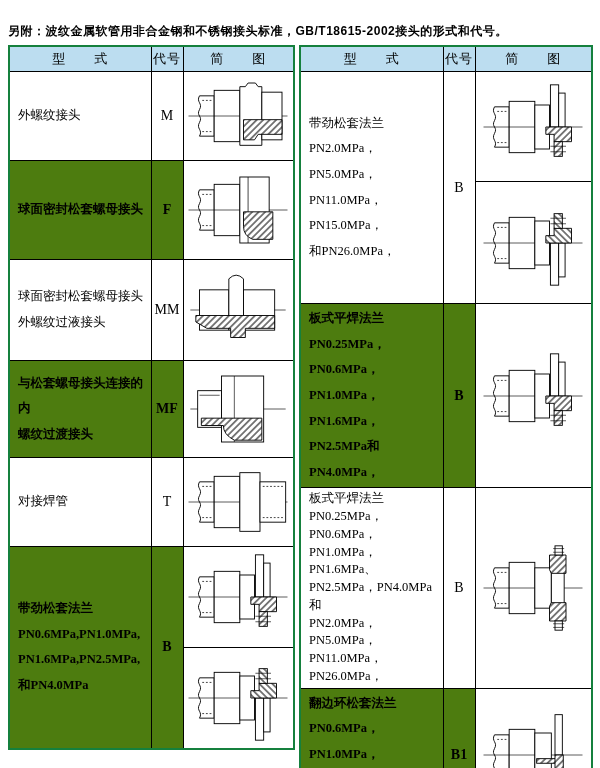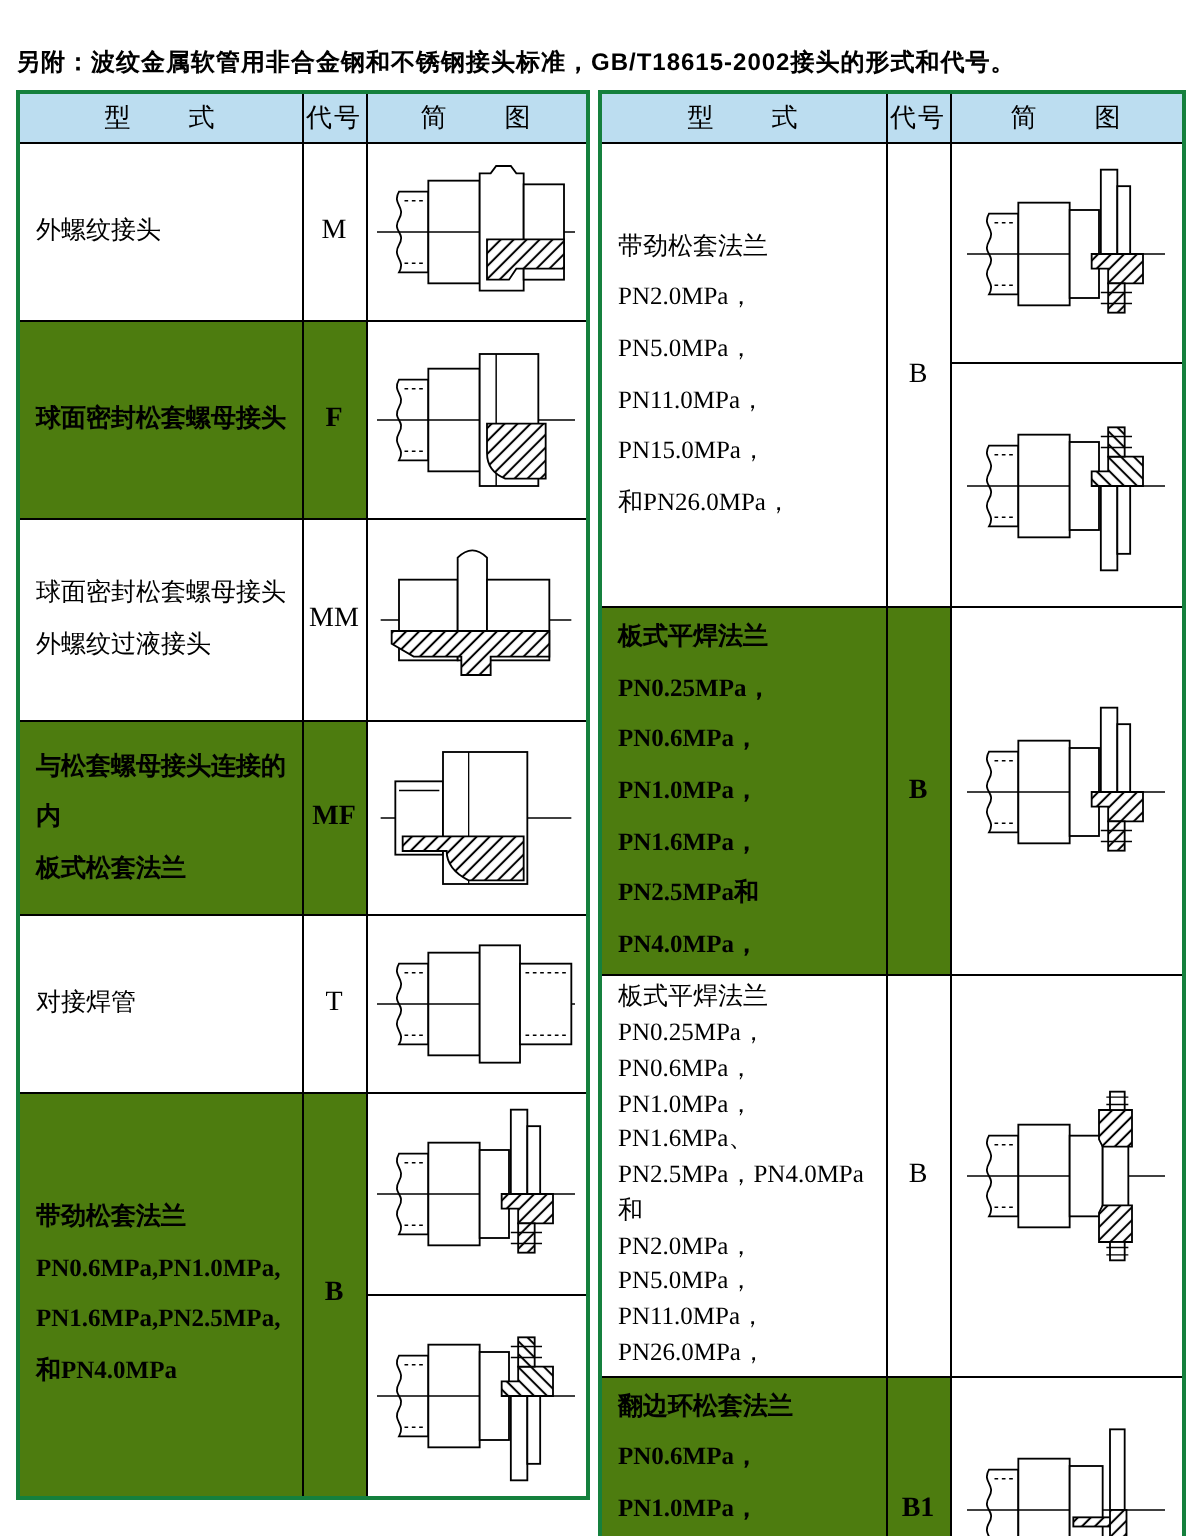--- a/index.html
+++ b/index.html
@@ -185,21 +185,21 @@
 外螺纹过液接头</td>
       <td class="code">MM</td>
       <td class="diag">
         <svg class="d" viewBox="0 0 112 96">
               <use href="#d-nipple-ext"></use>
             </svg>
       </td>
     </tr>
     <tr class="hl" style="height:97px;">
       <td class="type">与松套螺母接头连接的内
-板式松套法兰</td>
+螺纹过渡接头</td>
       <td class="code">MF</td>
       <td class="diag">
         <svg class="d" viewBox="0 0 112 96">
               <use href="#d-nipple-int"></use>
             </svg>
       </td>
     </tr>
     <tr style="height:87px;">
       <td class="type">对接焊管</td>
       <td class="code">T</td>

